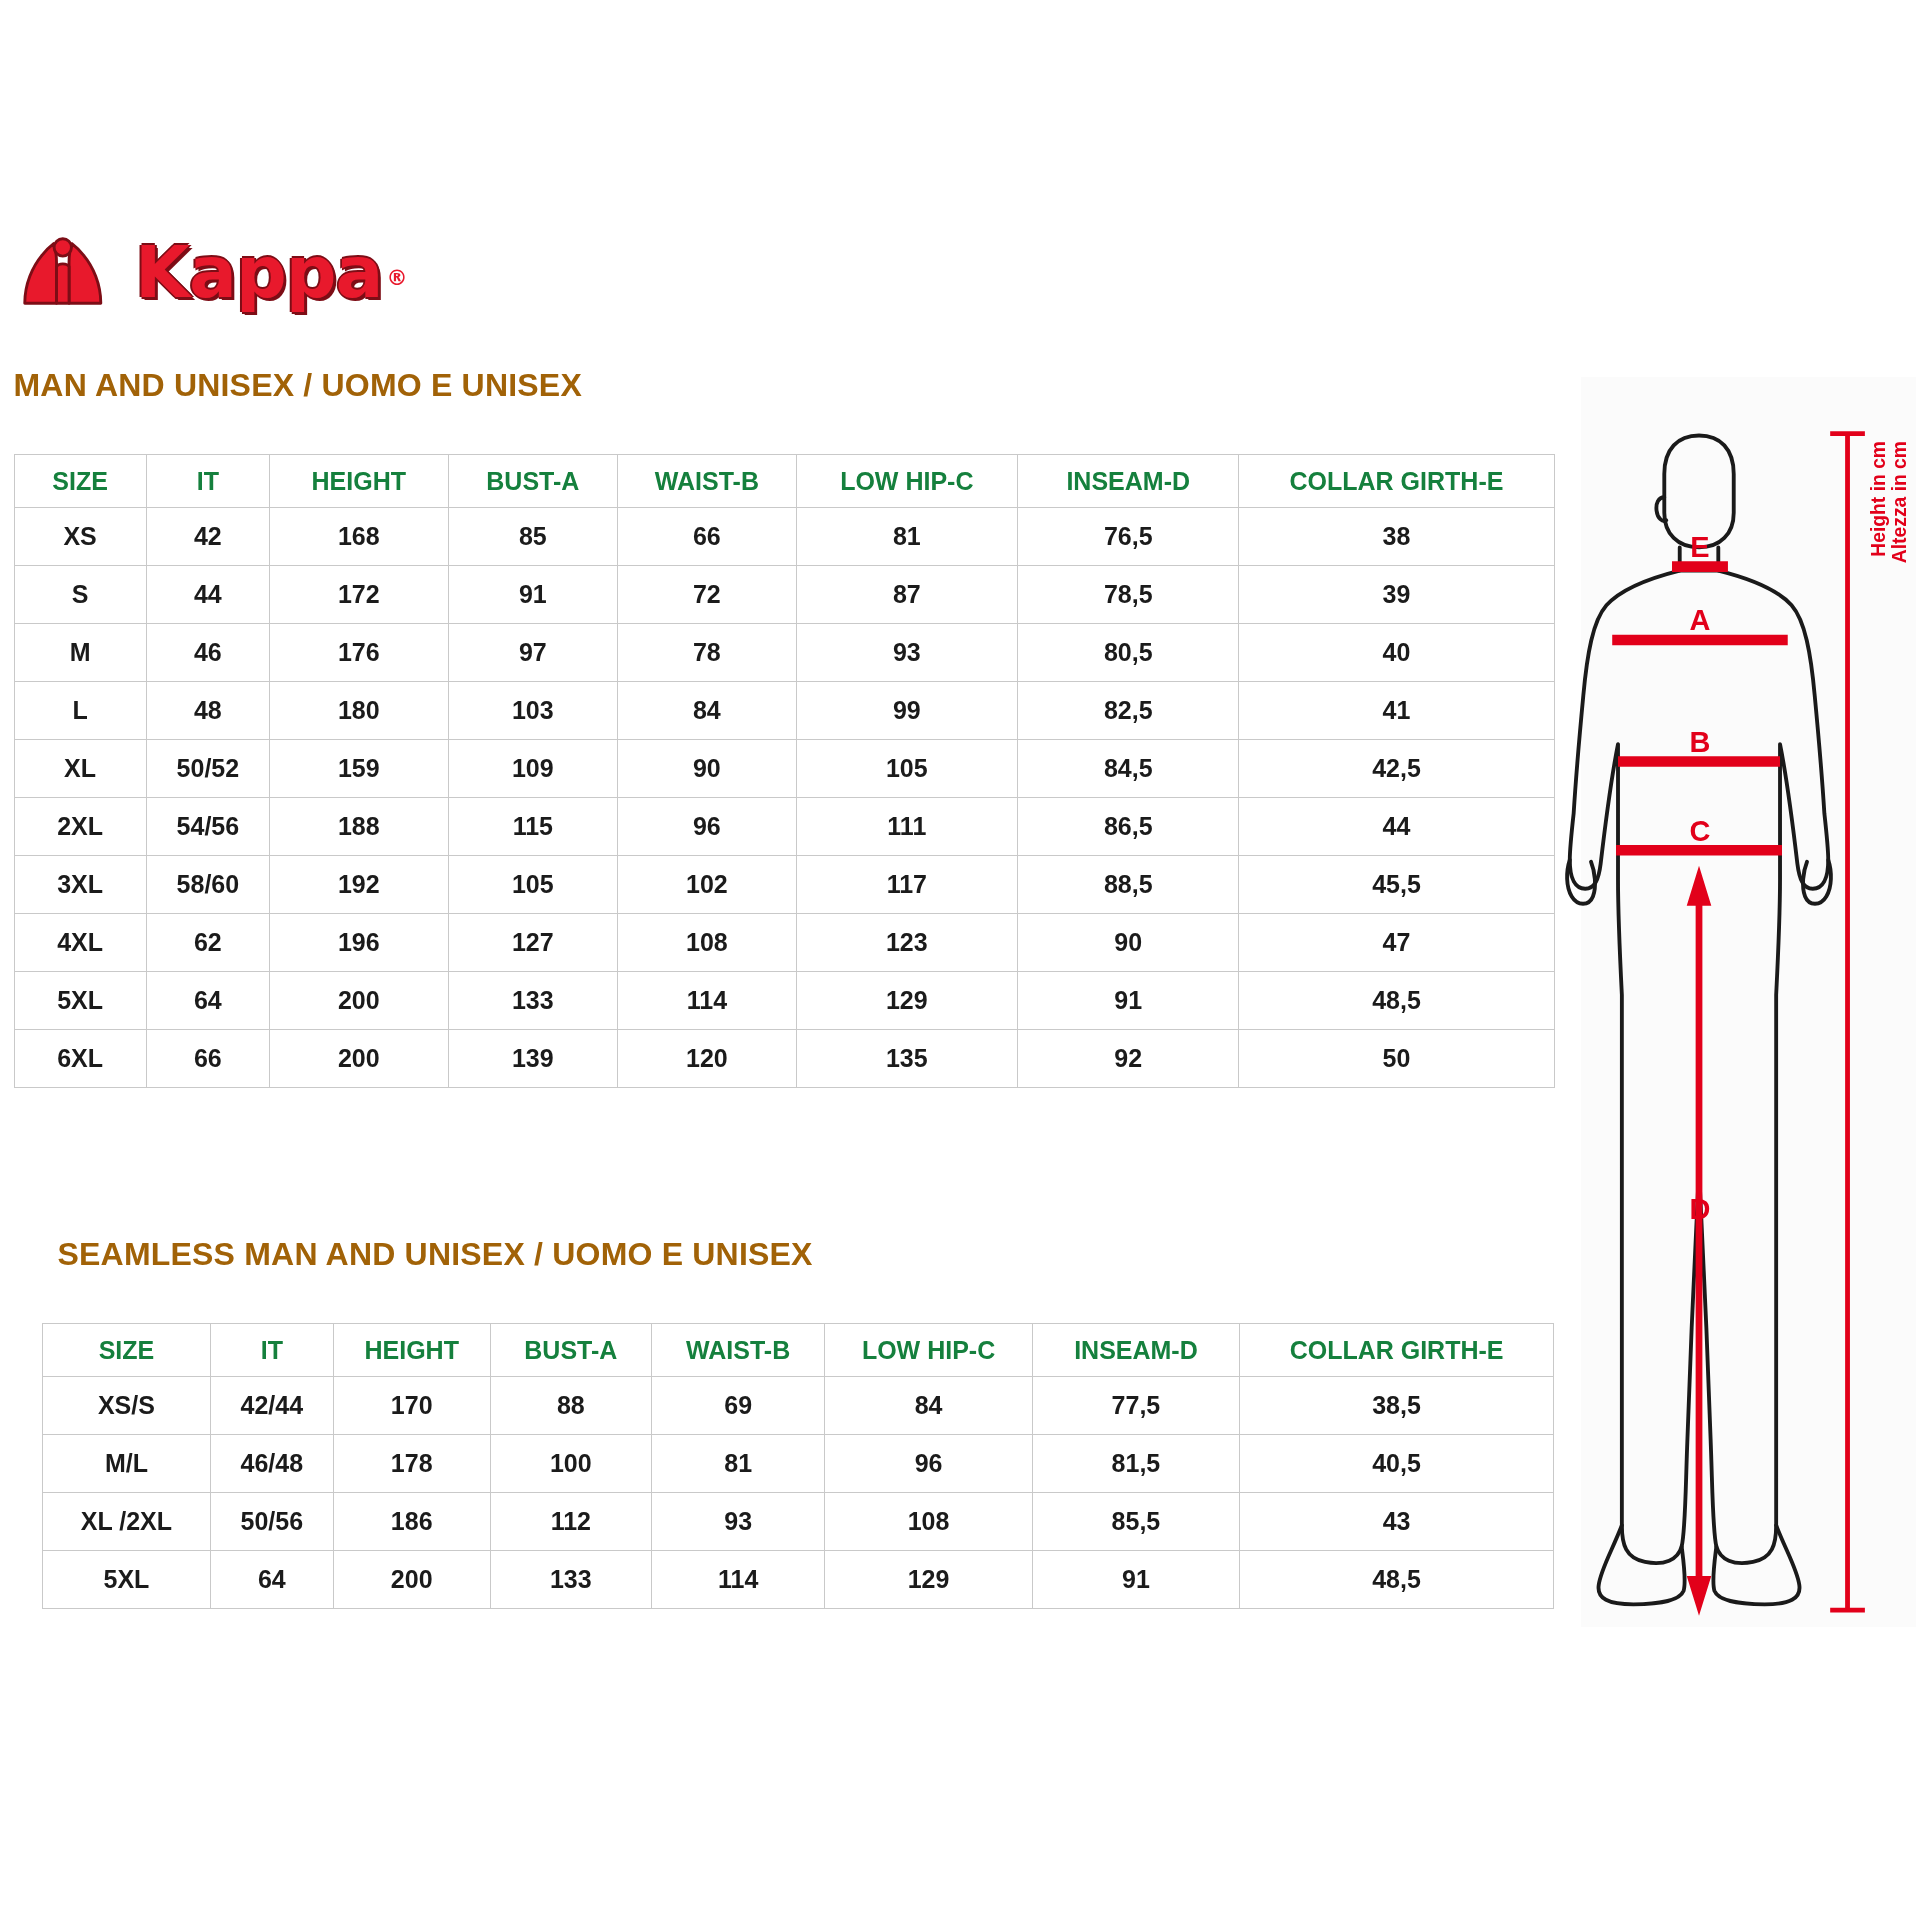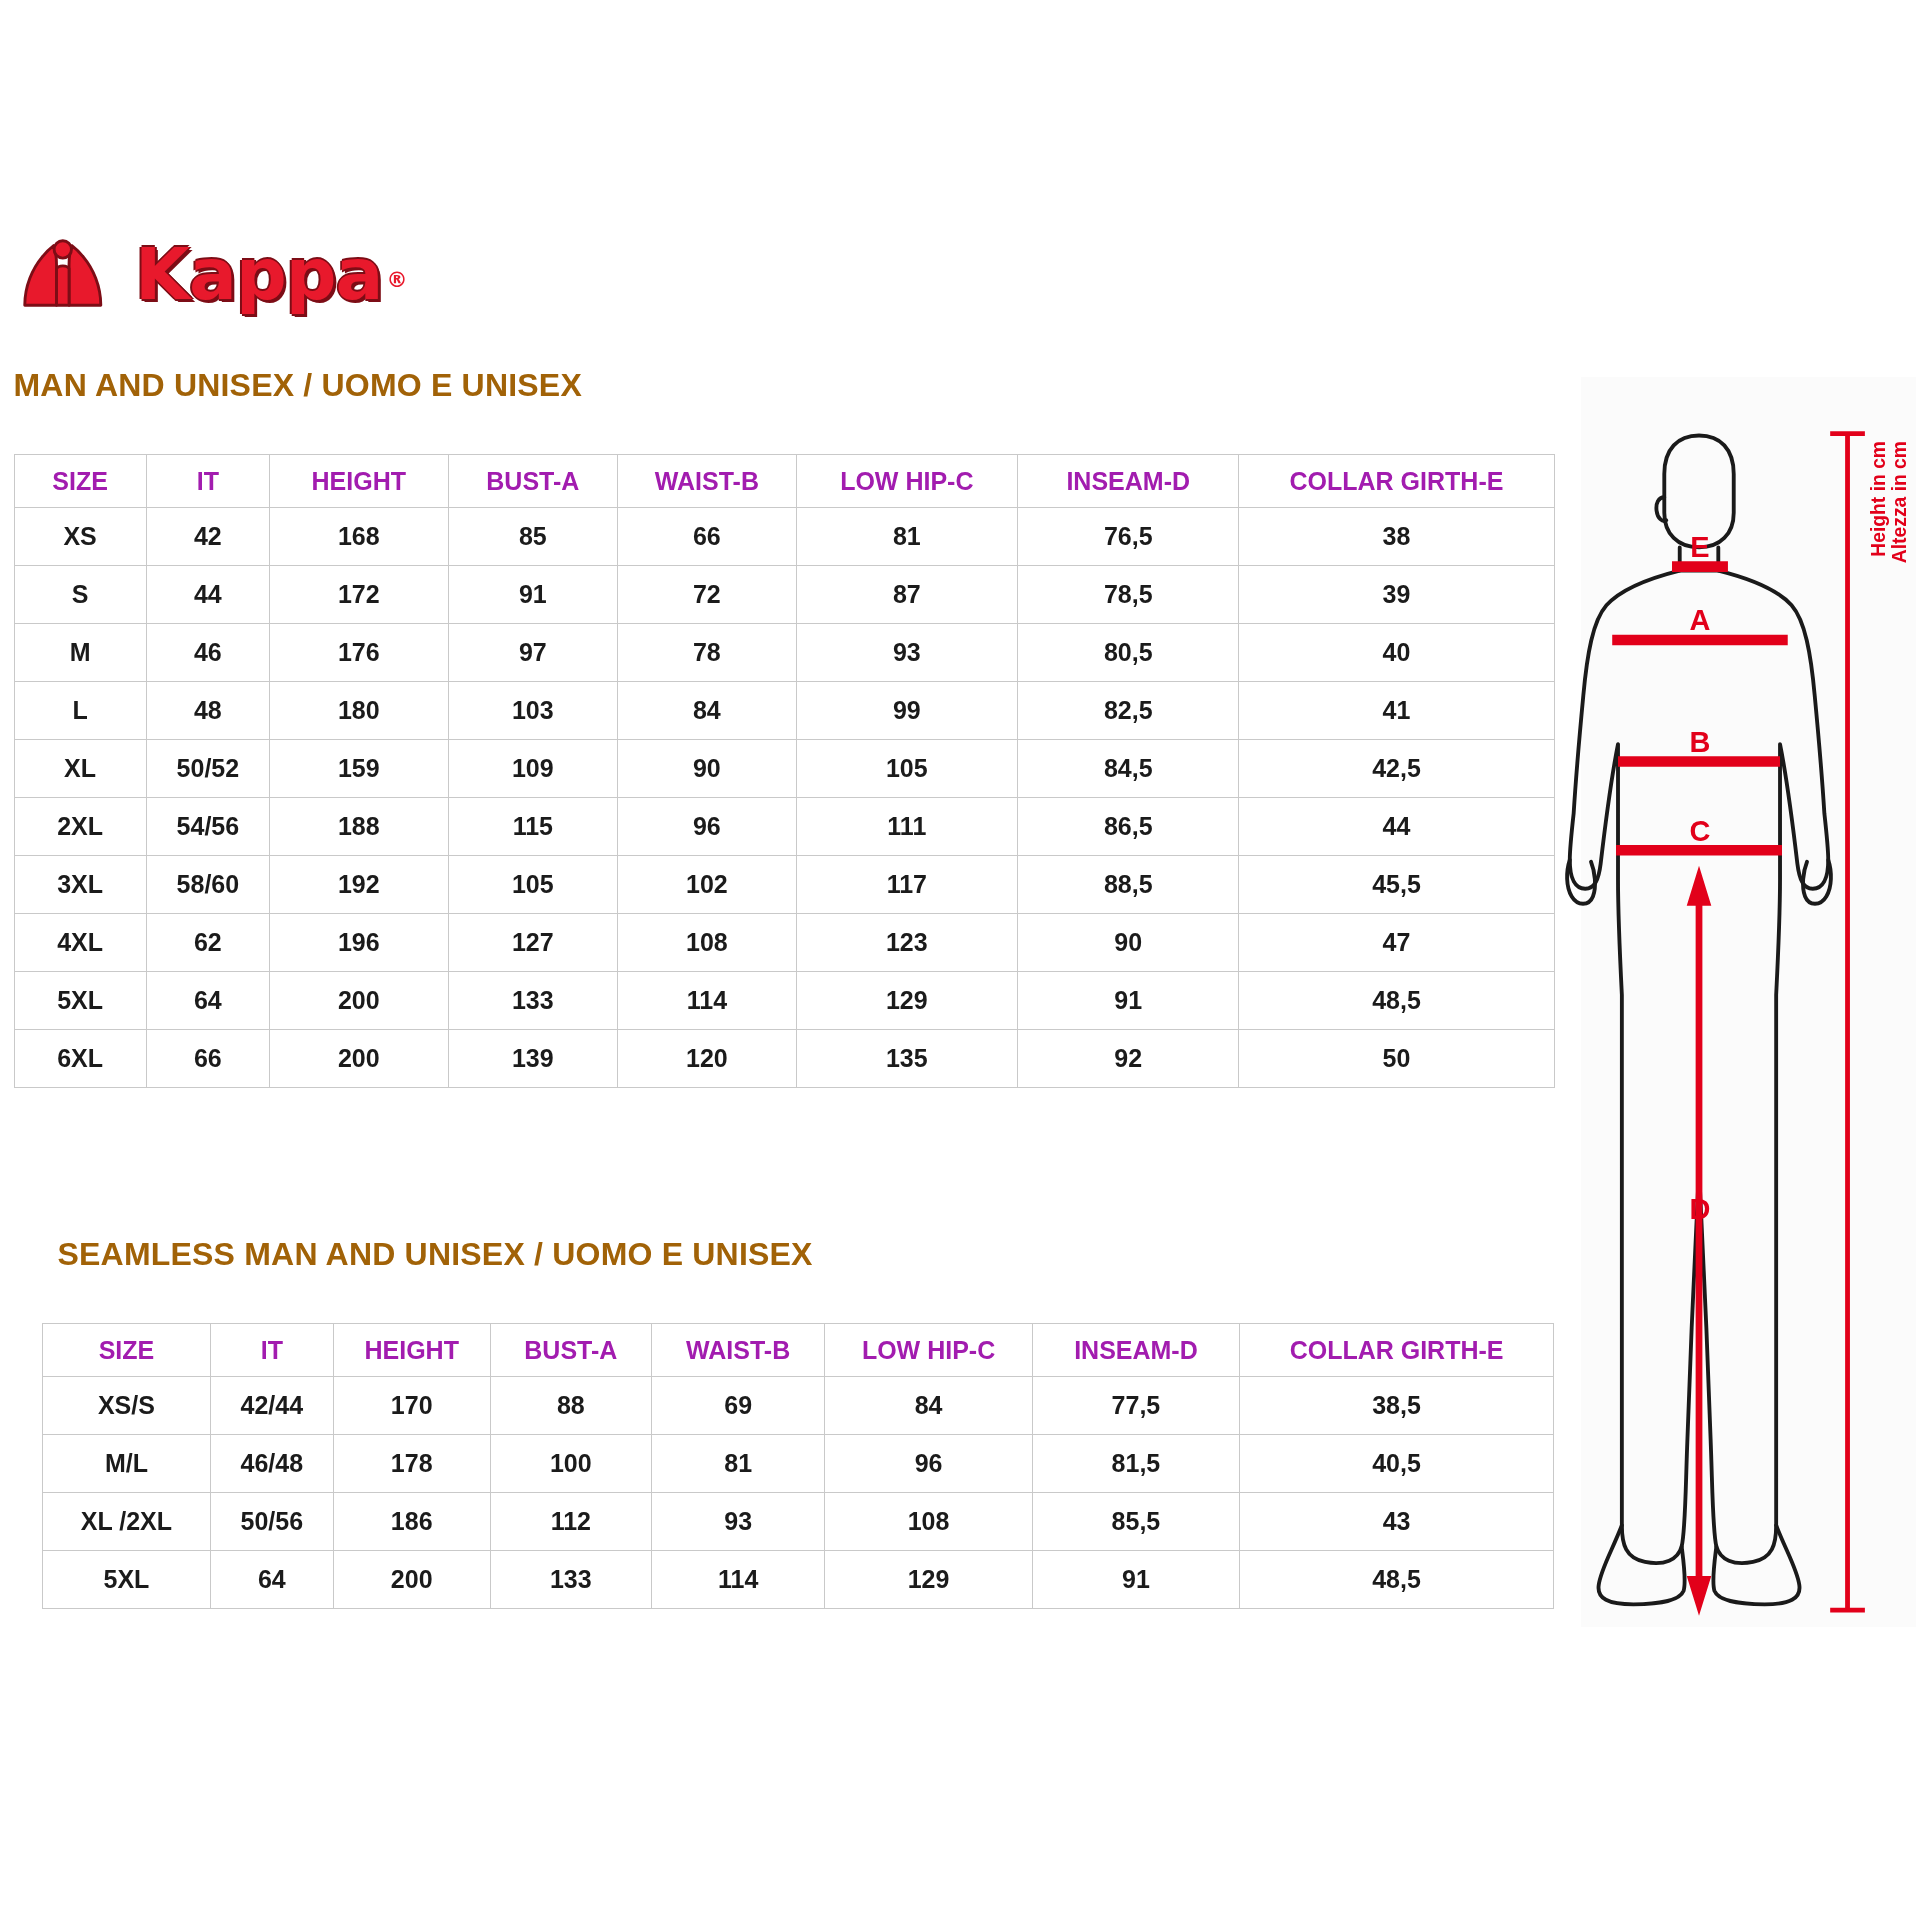--- a/index.html
+++ b/index.html
@@ -19,24 +19,25 @@
     position: absolute;
     left: 0; top: 0;
     width: 1931px;
     height: 1931px;
   }
 
   
   .logo-wrap {
     position: absolute;
     left: 17.4px;
-    top: 236px;
+    top: 228px;
     width: 512px;
     height: 89px;
     display: flex;
+    align-items: center;
   }
   .logo-mark {
     width: 106px;
     height: 77px;
     margin-right: 11.6px;
     flex: 0 0 auto;
   }
   .logo-text {
     font-family: "DejaVu Sans", sans-serif;
     font-weight: 700;
@@ -86,21 +87,21 @@
     font-weight: 700;
     color: #1b1b1b;
     padding: 0;
     height: 57px;
     vertical-align: middle;
   }
   table.size-table thead th {
     font-size: 25px;
     font-weight: 700;
     height: 52px;
-    color: #a21caf;
+    color: #15803d;
   }
   table.size-table tbody td.val {
     font-weight: 700;
   }
 
   #table-man  { left: 13.5px; top: 454px; width: 1541px; }
   #table-seam { left: 42px; top: 1323px; width: 1512px; }
 
   
   .figure-panel {

